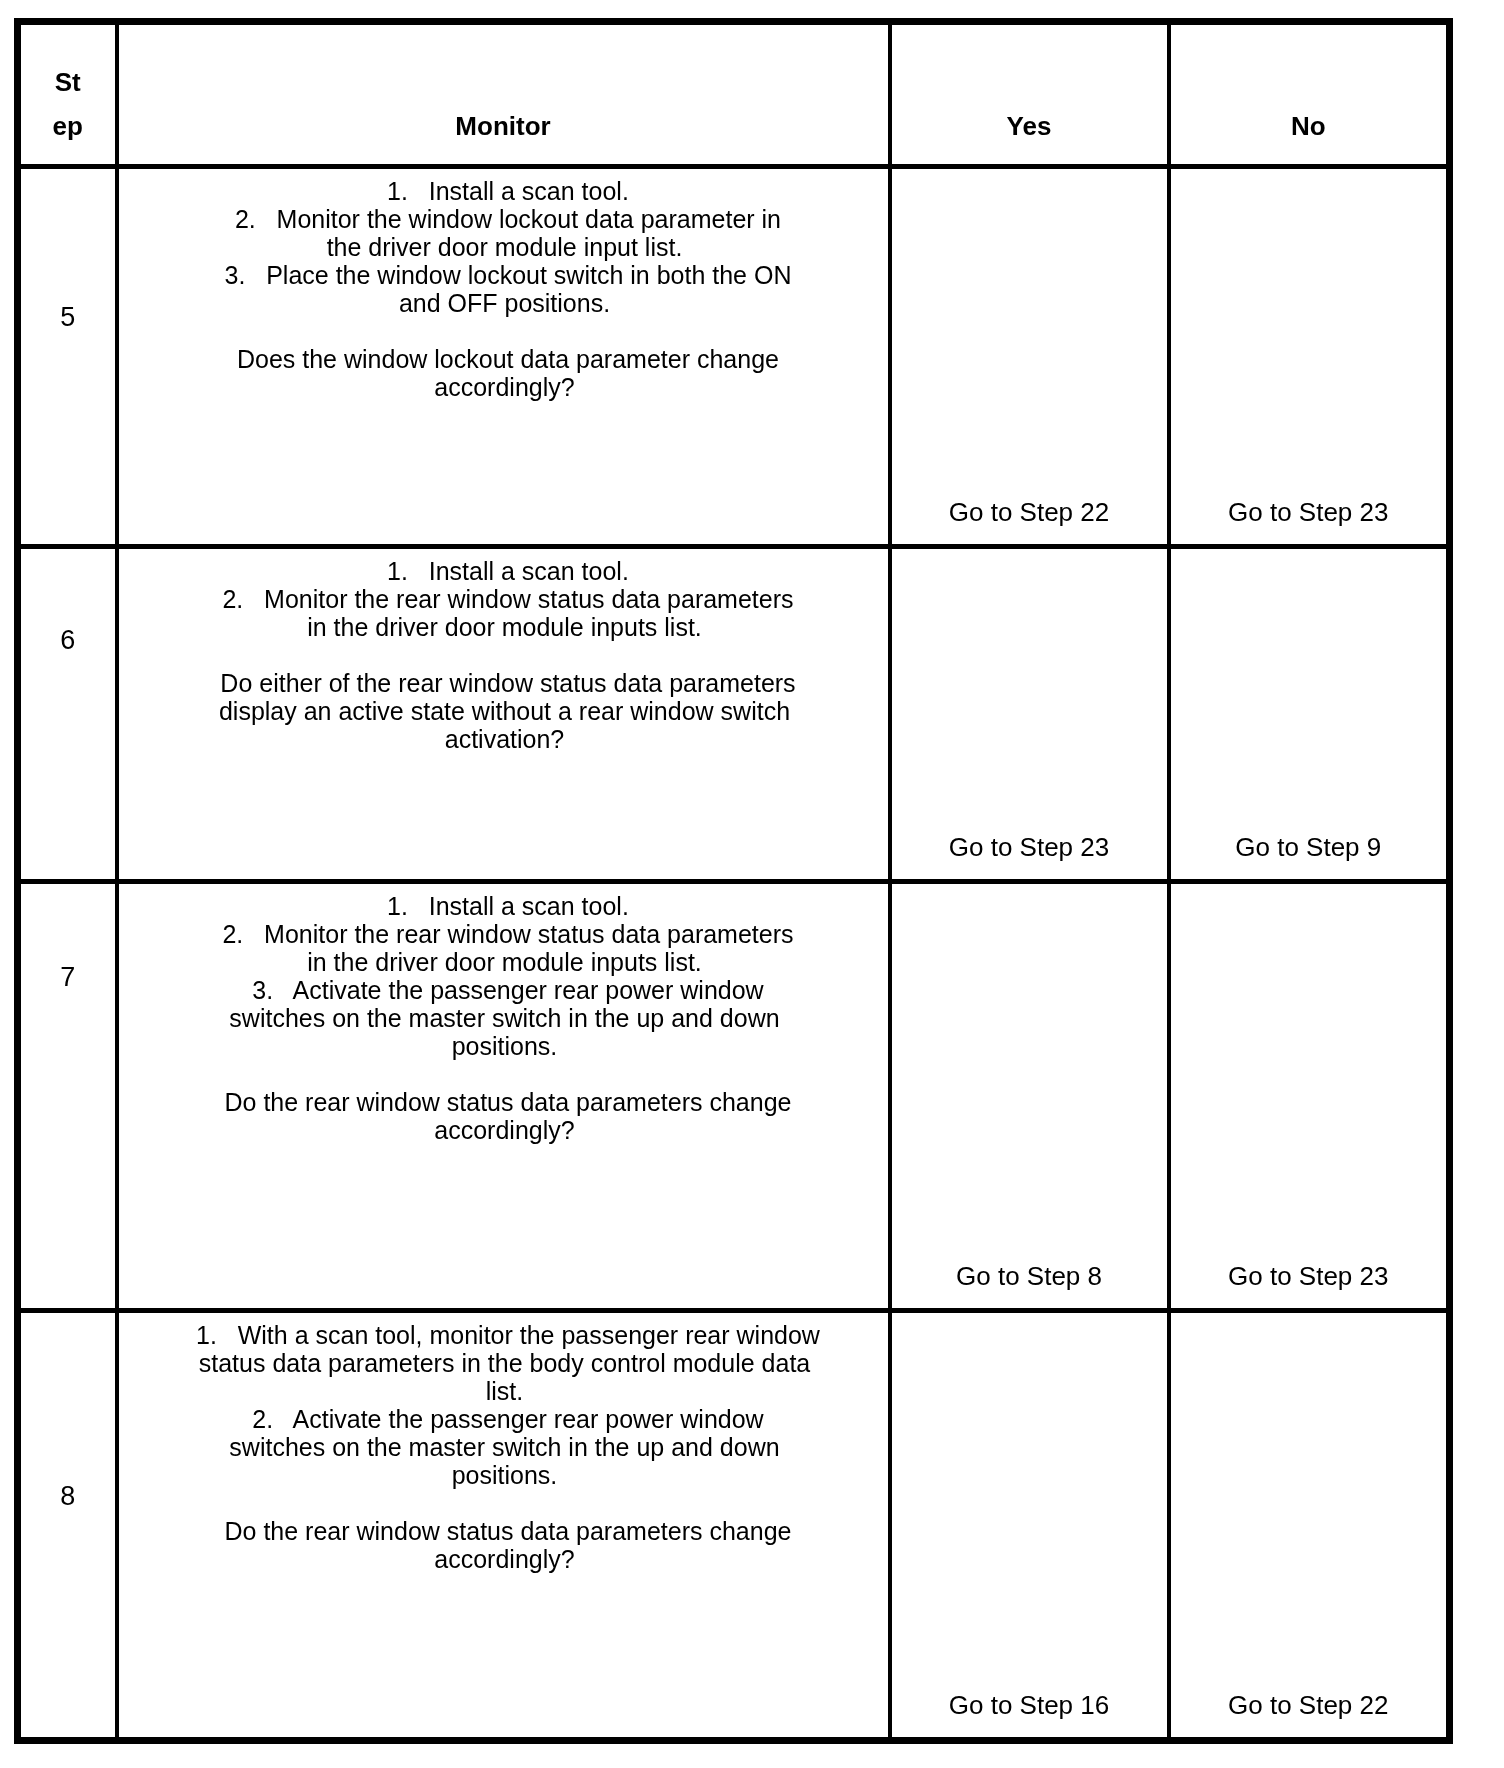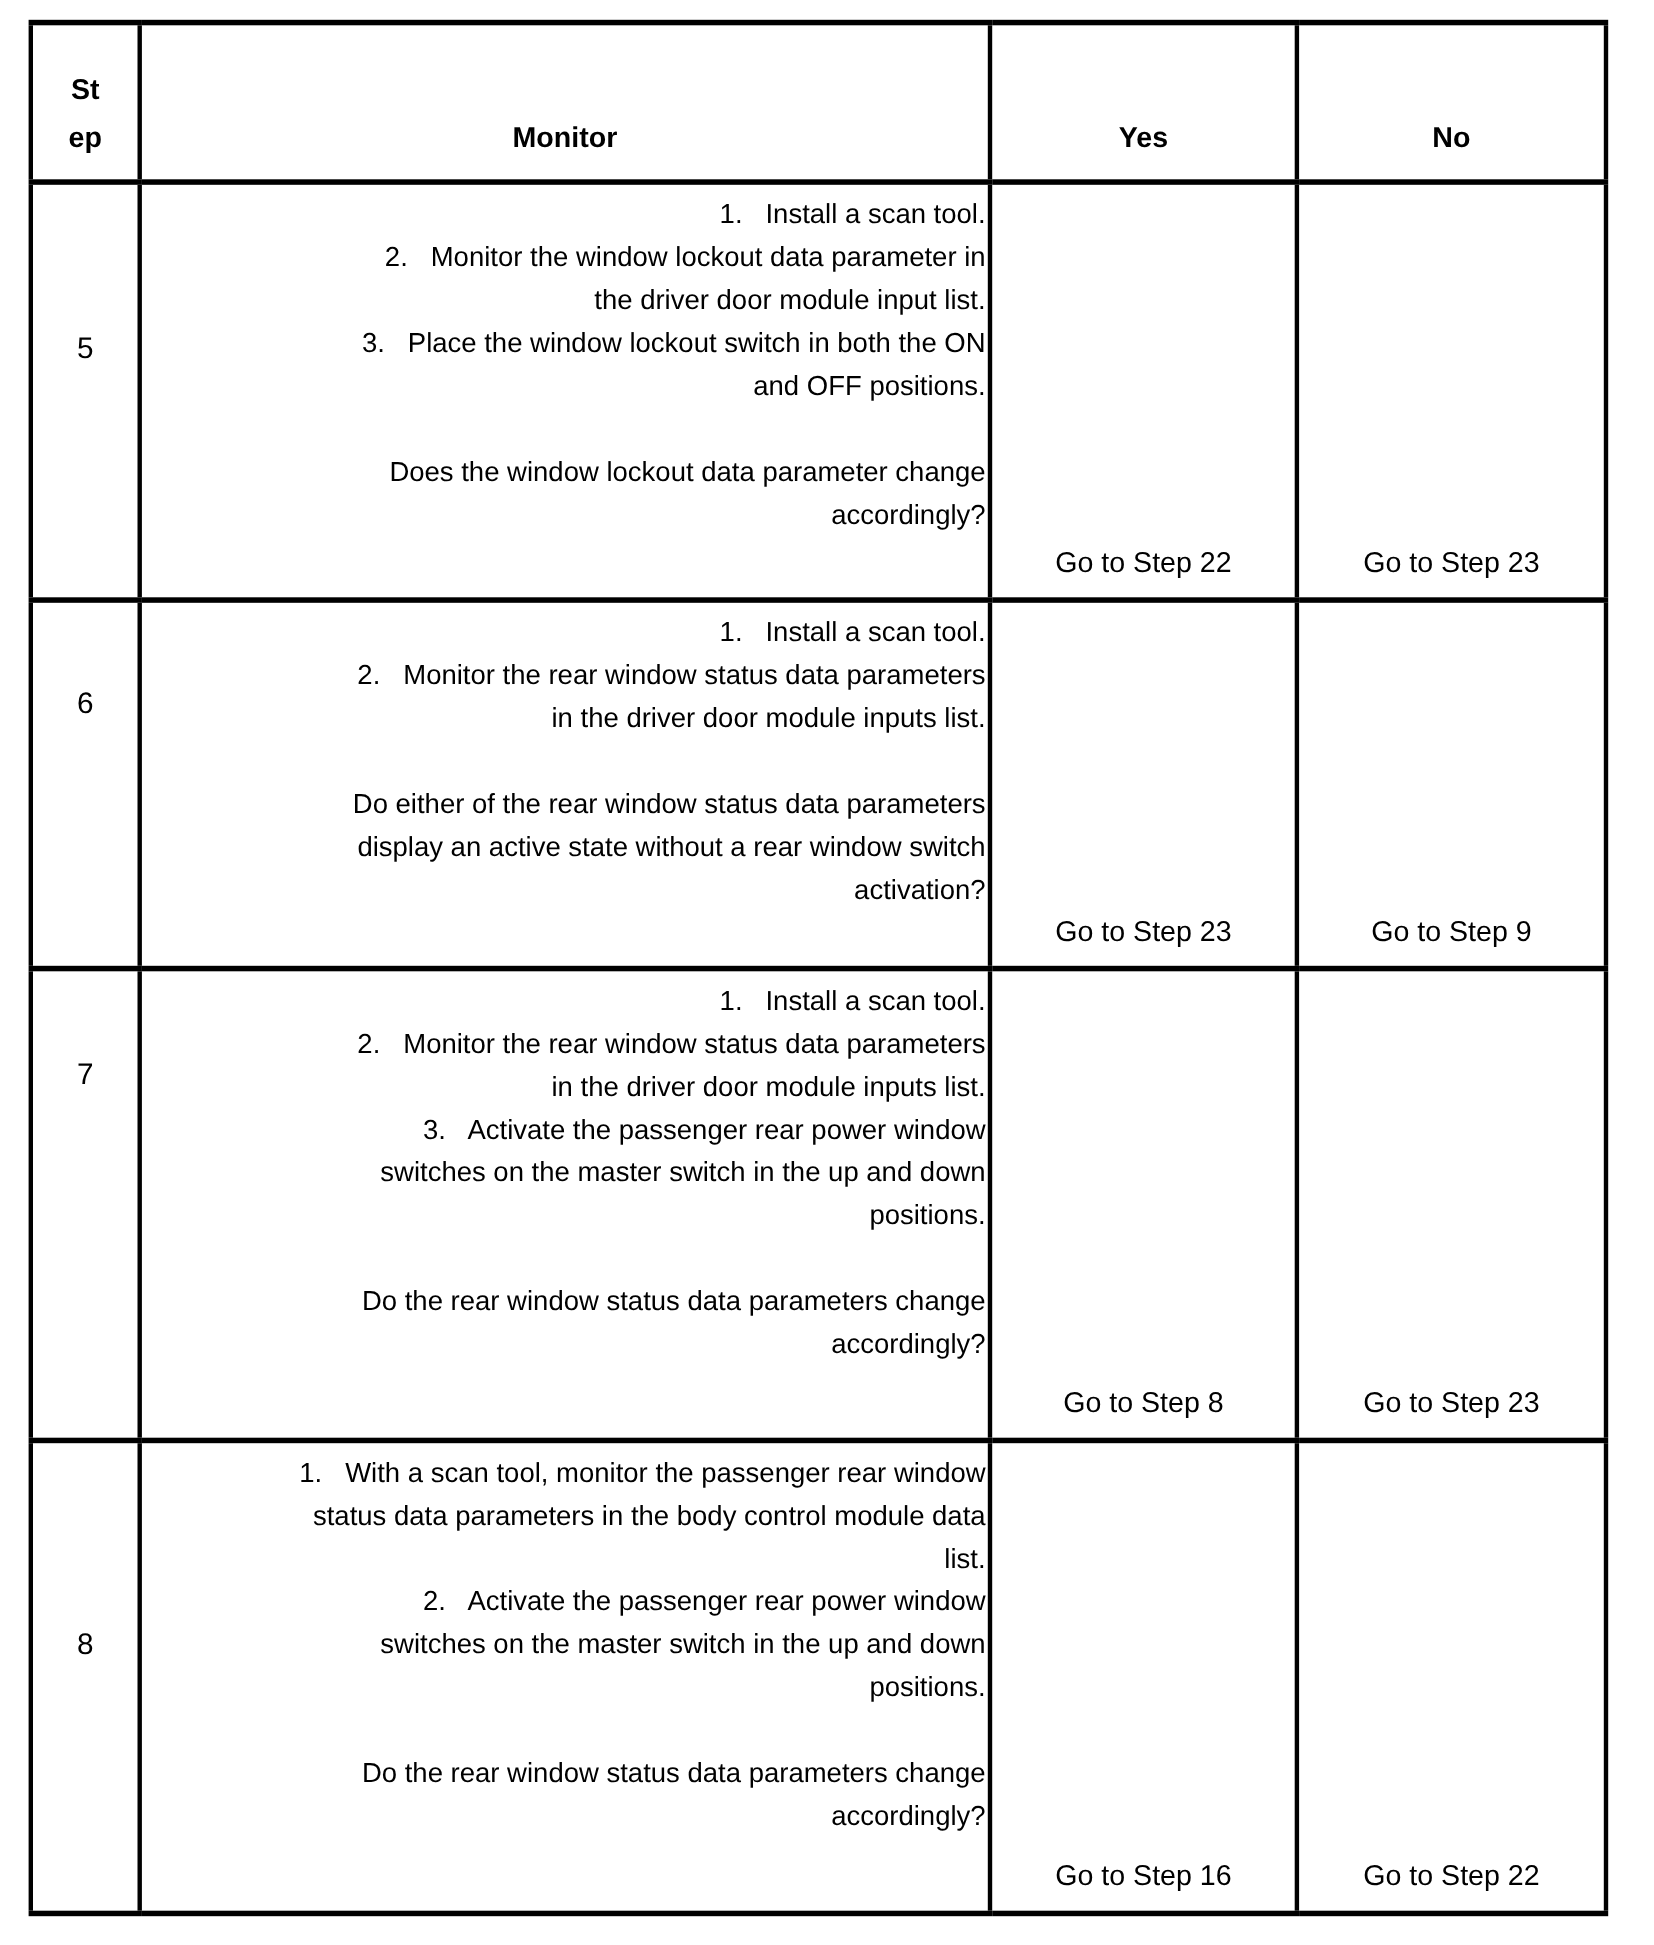--- a/index.html
+++ b/index.html
@@ -11,26 +11,26 @@
   }
   #page {
     position: relative;
     width: 1504px;
     height: 1768px;
     background: #ffffff;
     overflow: hidden;
   }
   table.diag {
     position: absolute;
-    left: 26px;
+    left: 14px;
     top: 18px;
     width: 1432px;
     border-collapse: collapse;
     table-layout: fixed;
-    border: 2px solid #000000;
+    border: 7px solid #000000;
   }
   table.diag th, table.diag td {
     border-left: 4px solid #000000;
     border-right: 4px solid #000000;
     border-top: 5px solid #000000;
     border-bottom: 5px solid #000000;
     overflow: hidden;
     box-sizing: border-box;
   }
   col.col-step   { width: 99px; }
@@ -59,23 +59,23 @@
     font-size: 27px;
     line-height: 44px;
   }
   tr.row-5 td.step-cell { padding-bottom: 80px; }
   tr.row-6 td.step-cell { padding-bottom: 150px; }
   tr.row-7 td.step-cell { padding-bottom: 240px; }
   tr.row-8 td.step-cell { padding-bottom: 60px; }
 
   td.action-cell {
     vertical-align: top;
-    text-align: right;
+    text-align: center;
     font-size: 25px;
-    line-height: 39px;
+    line-height: 28px;
     padding: 8px 2px 8px 5px;
     white-space: pre;
   }
   td.answer-cell {
     vertical-align: bottom;
     text-align: center;
     font-size: 26px;
     line-height: 44px;
     padding: 0 2px 10px 2px;
     white-space: nowrap;

